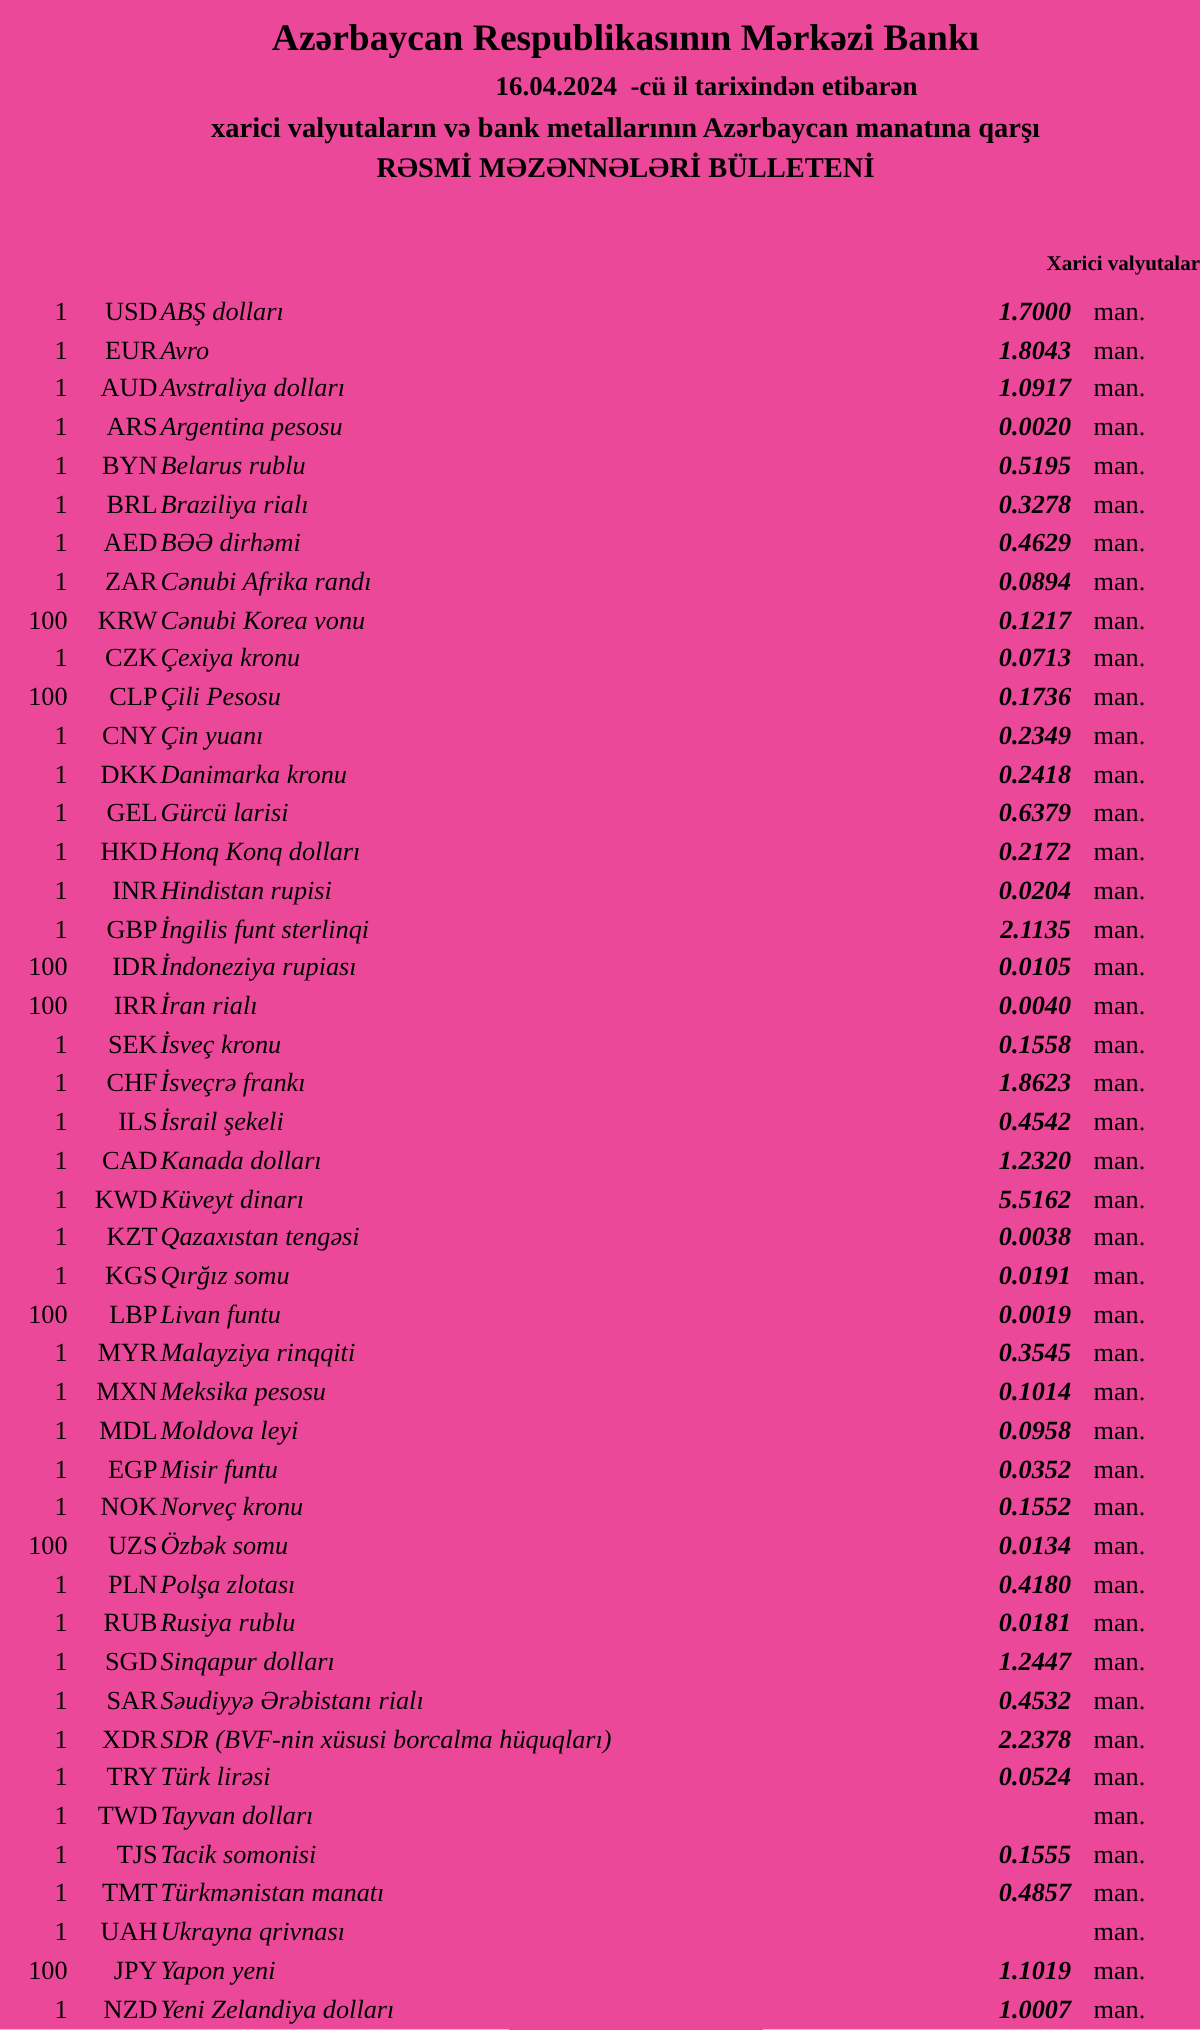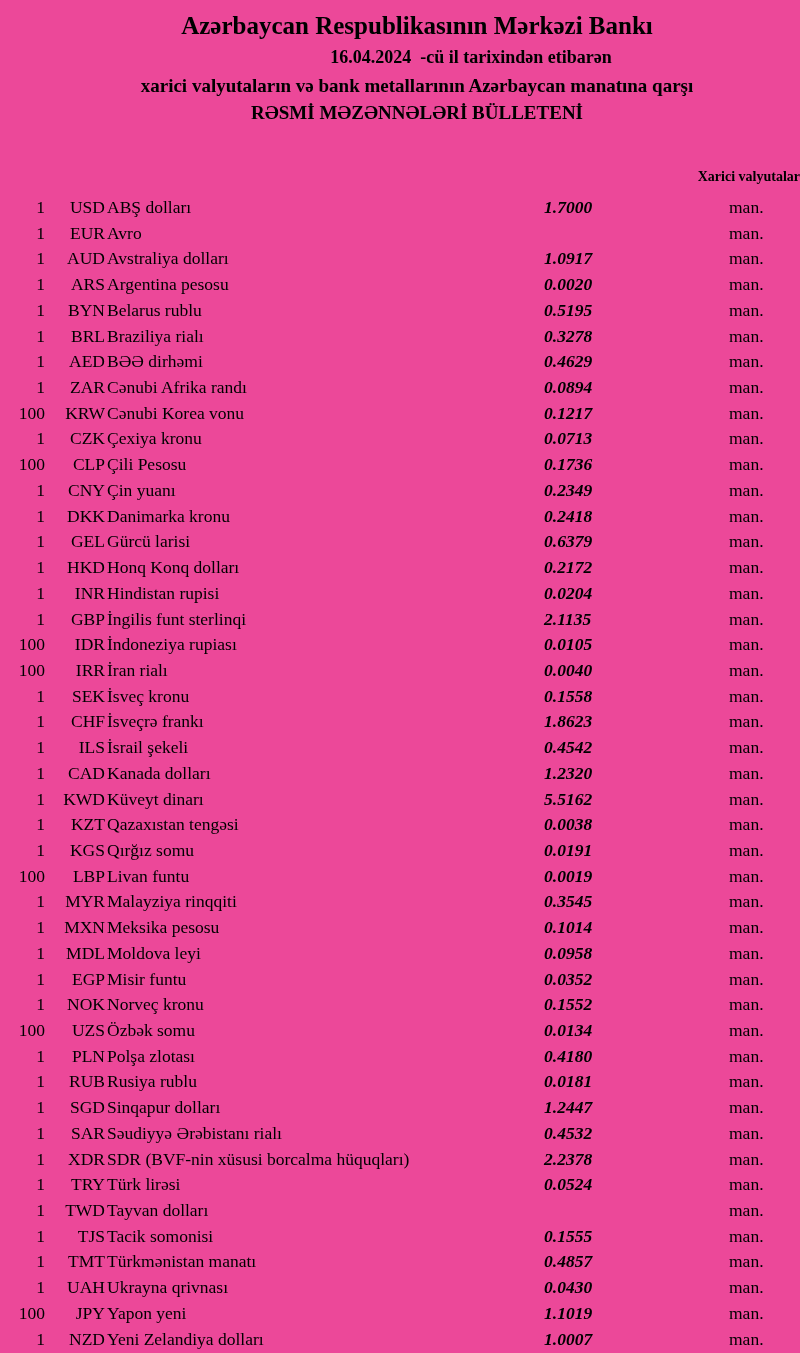--- a/index.html
+++ b/index.html
@@ -54,26 +54,28 @@
     left: 47px;
     top: 0;
     width: 58px;
     text-align: right;
   }
   .row .name {
     position: absolute;
     left: 107px;
     top: 0;
     white-space: nowrap;
+    font-style: italic;
   }
   .row .rate {
     position: absolute;
     left: 544px;
     top: 0;
     width: 170px;
+    text-align: right;
     font-weight: bold;
     font-style: italic;
   }
   .row .man {
     position: absolute;
     left: 729px;
     top: 0;
   }
 </style>
 </head>
@@ -90,20 +92,21 @@
         <span class="qty">1</span>
         <span class="code">USD</span>
         <span class="name">ABŞ dolları</span>
         <span class="rate">1.7000</span>
         <span class="man">man.</span>
       </div>
       <div class="row">
         <span class="qty">1</span>
         <span class="code">EUR</span>
         <span class="name">Avro</span>
+        <span class="rate">1.8043</span>
         <span class="man">man.</span>
       </div>
       <div class="row">
         <span class="qty">1</span>
         <span class="code">AUD</span>
         <span class="name">Avstraliya dolları</span>
         <span class="rate">1.0917</span>
         <span class="man">man.</span>
       </div>
       <div class="row">
@@ -375,21 +378,20 @@
         <span class="qty">1</span>
         <span class="code">TMT</span>
         <span class="name">Türkmənistan manatı</span>
         <span class="rate">0.4857</span>
         <span class="man">man.</span>
       </div>
       <div class="row">
         <span class="qty">1</span>
         <span class="code">UAH</span>
         <span class="name">Ukrayna qrivnası</span>
-        <span class="rate">0.0430</span>
         <span class="man">man.</span>
       </div>
       <div class="row">
         <span class="qty">100</span>
         <span class="code">JPY</span>
         <span class="name">Yapon yeni</span>
         <span class="rate">1.1019</span>
         <span class="man">man.</span>
       </div>
       <div class="row">

